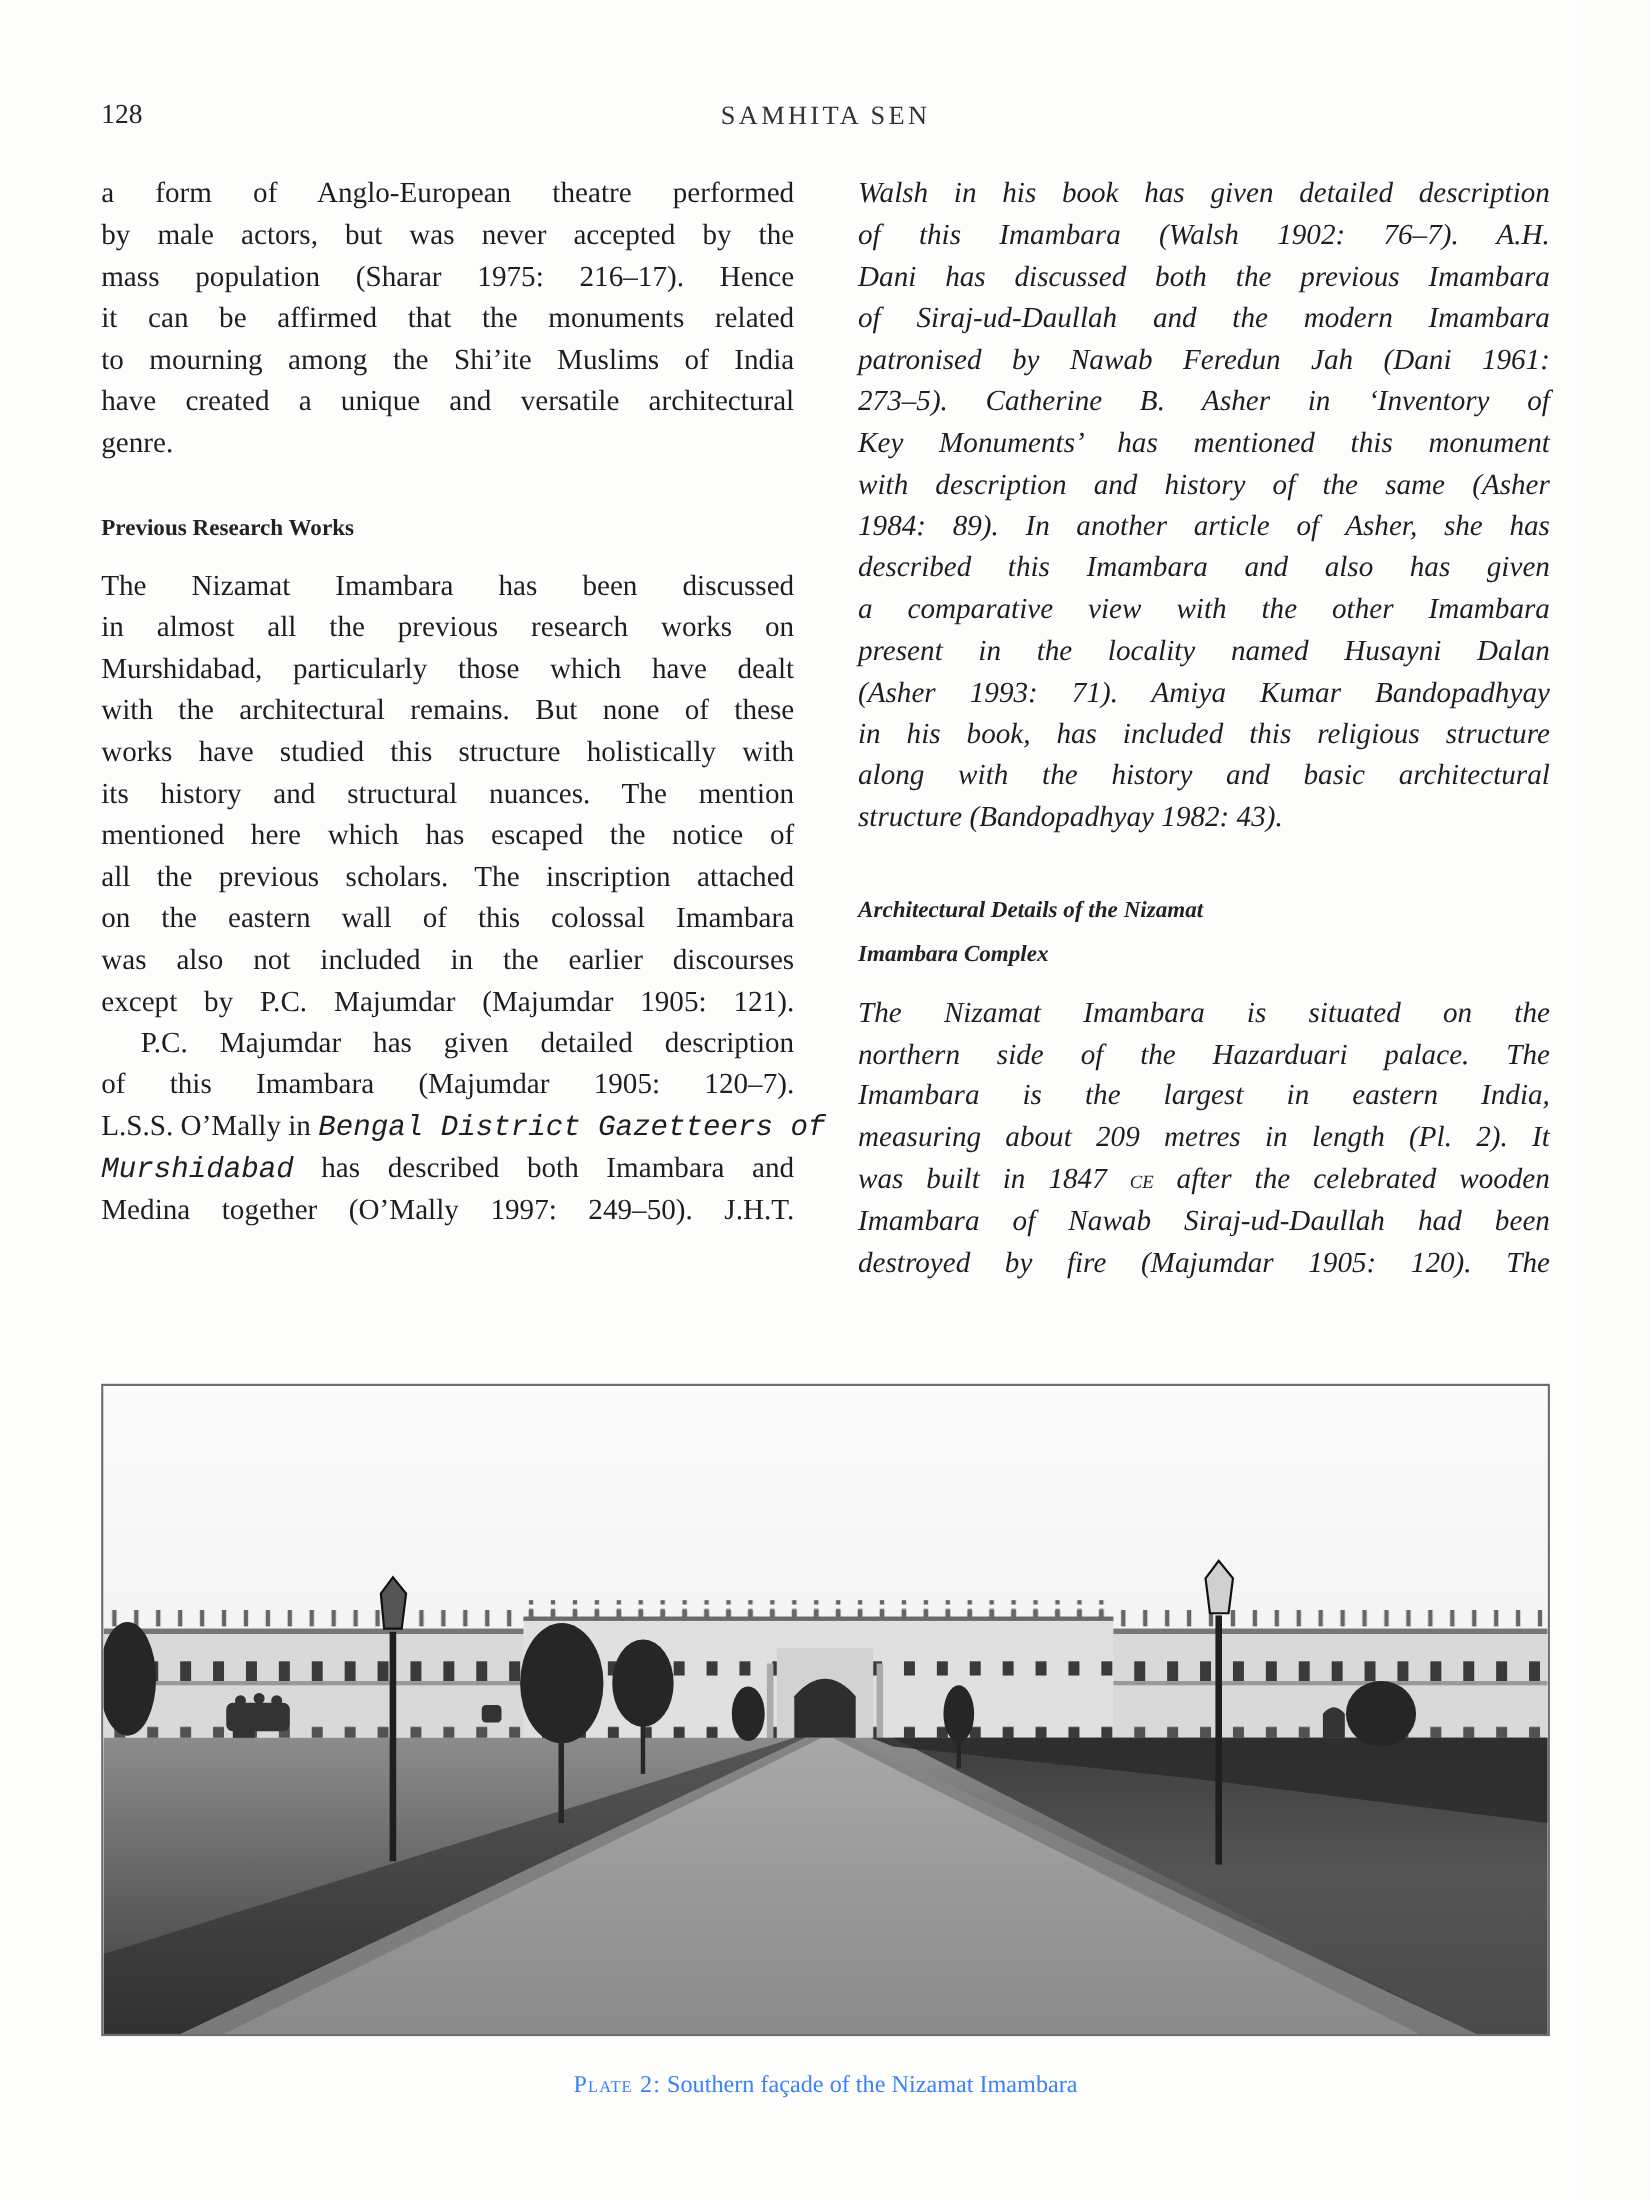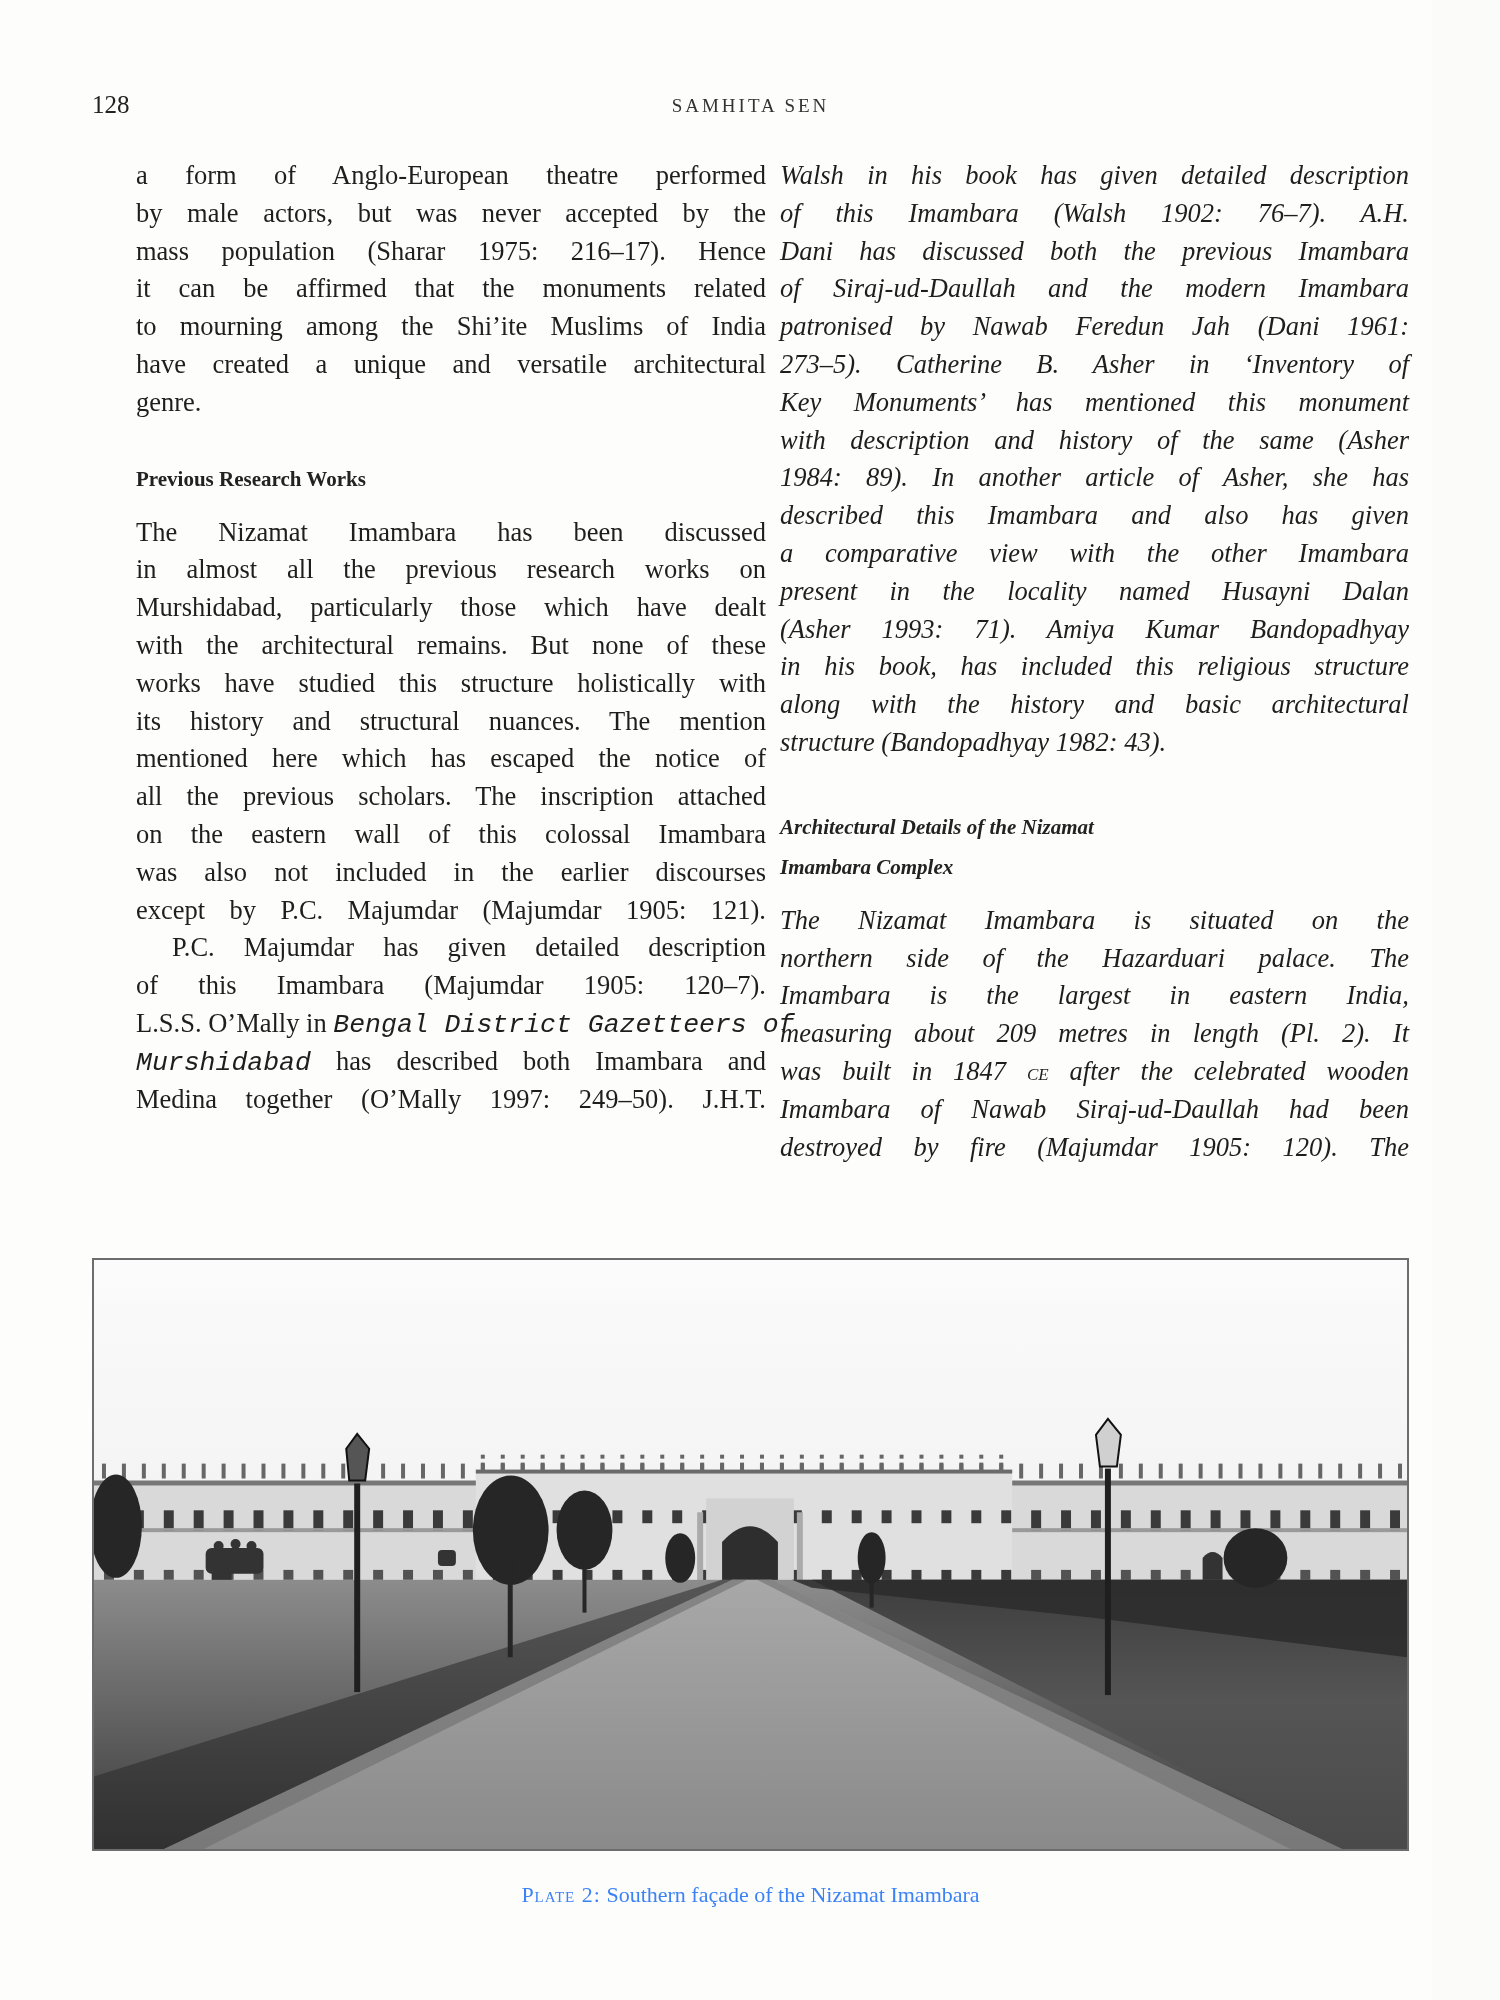--- a/index.html
+++ b/index.html
@@ -10,25 +10,25 @@
     color: #1e1e1e;
   }
   .page-edge {
     position: absolute; left: 1432px; top: 0; width: 68px; height: 2000px;
     background: #fbfbfa;
   }
   .running-head { position: absolute; top: 90px; left: 92px; width: 1317px; height: 30px; }
   .folio { position: absolute; left: 0; top: 0; font-size: 25px; line-height: 30px; color: #222; }
   .author-head {
     position: absolute; left: 0; right: 0; top: 1px; text-align: center;
-    font-size: 19px; letter-spacing: 3px; line-height: 30px; color: #333;
+    font-size: 24px; letter-spacing: 3px; line-height: 30px; color: #333;
   }
 
   .col { position: absolute; width: 630px; font-size: 26.5px; line-height: 37.8px; }
-  .col-left { left: 92px; top: 157px; margin-left: 44px; }
+  .col-left { left: 92px; top: 157px; }
   .col-right { left: 780px; top: 157px; width: 629px; font-style: italic; }
 
   .line {
     display: block; height: 37.8px; white-space: nowrap;
     text-align: justify; text-align-last: justify;
   }
   .line.last { text-align-last: left; }
   .line.indent { padding-left: 36px; }
   em { font-style: italic; font-family: Liberation Mono, monospace; }
   .sc { font-variant: small-caps; font-size: 0.92em; }

